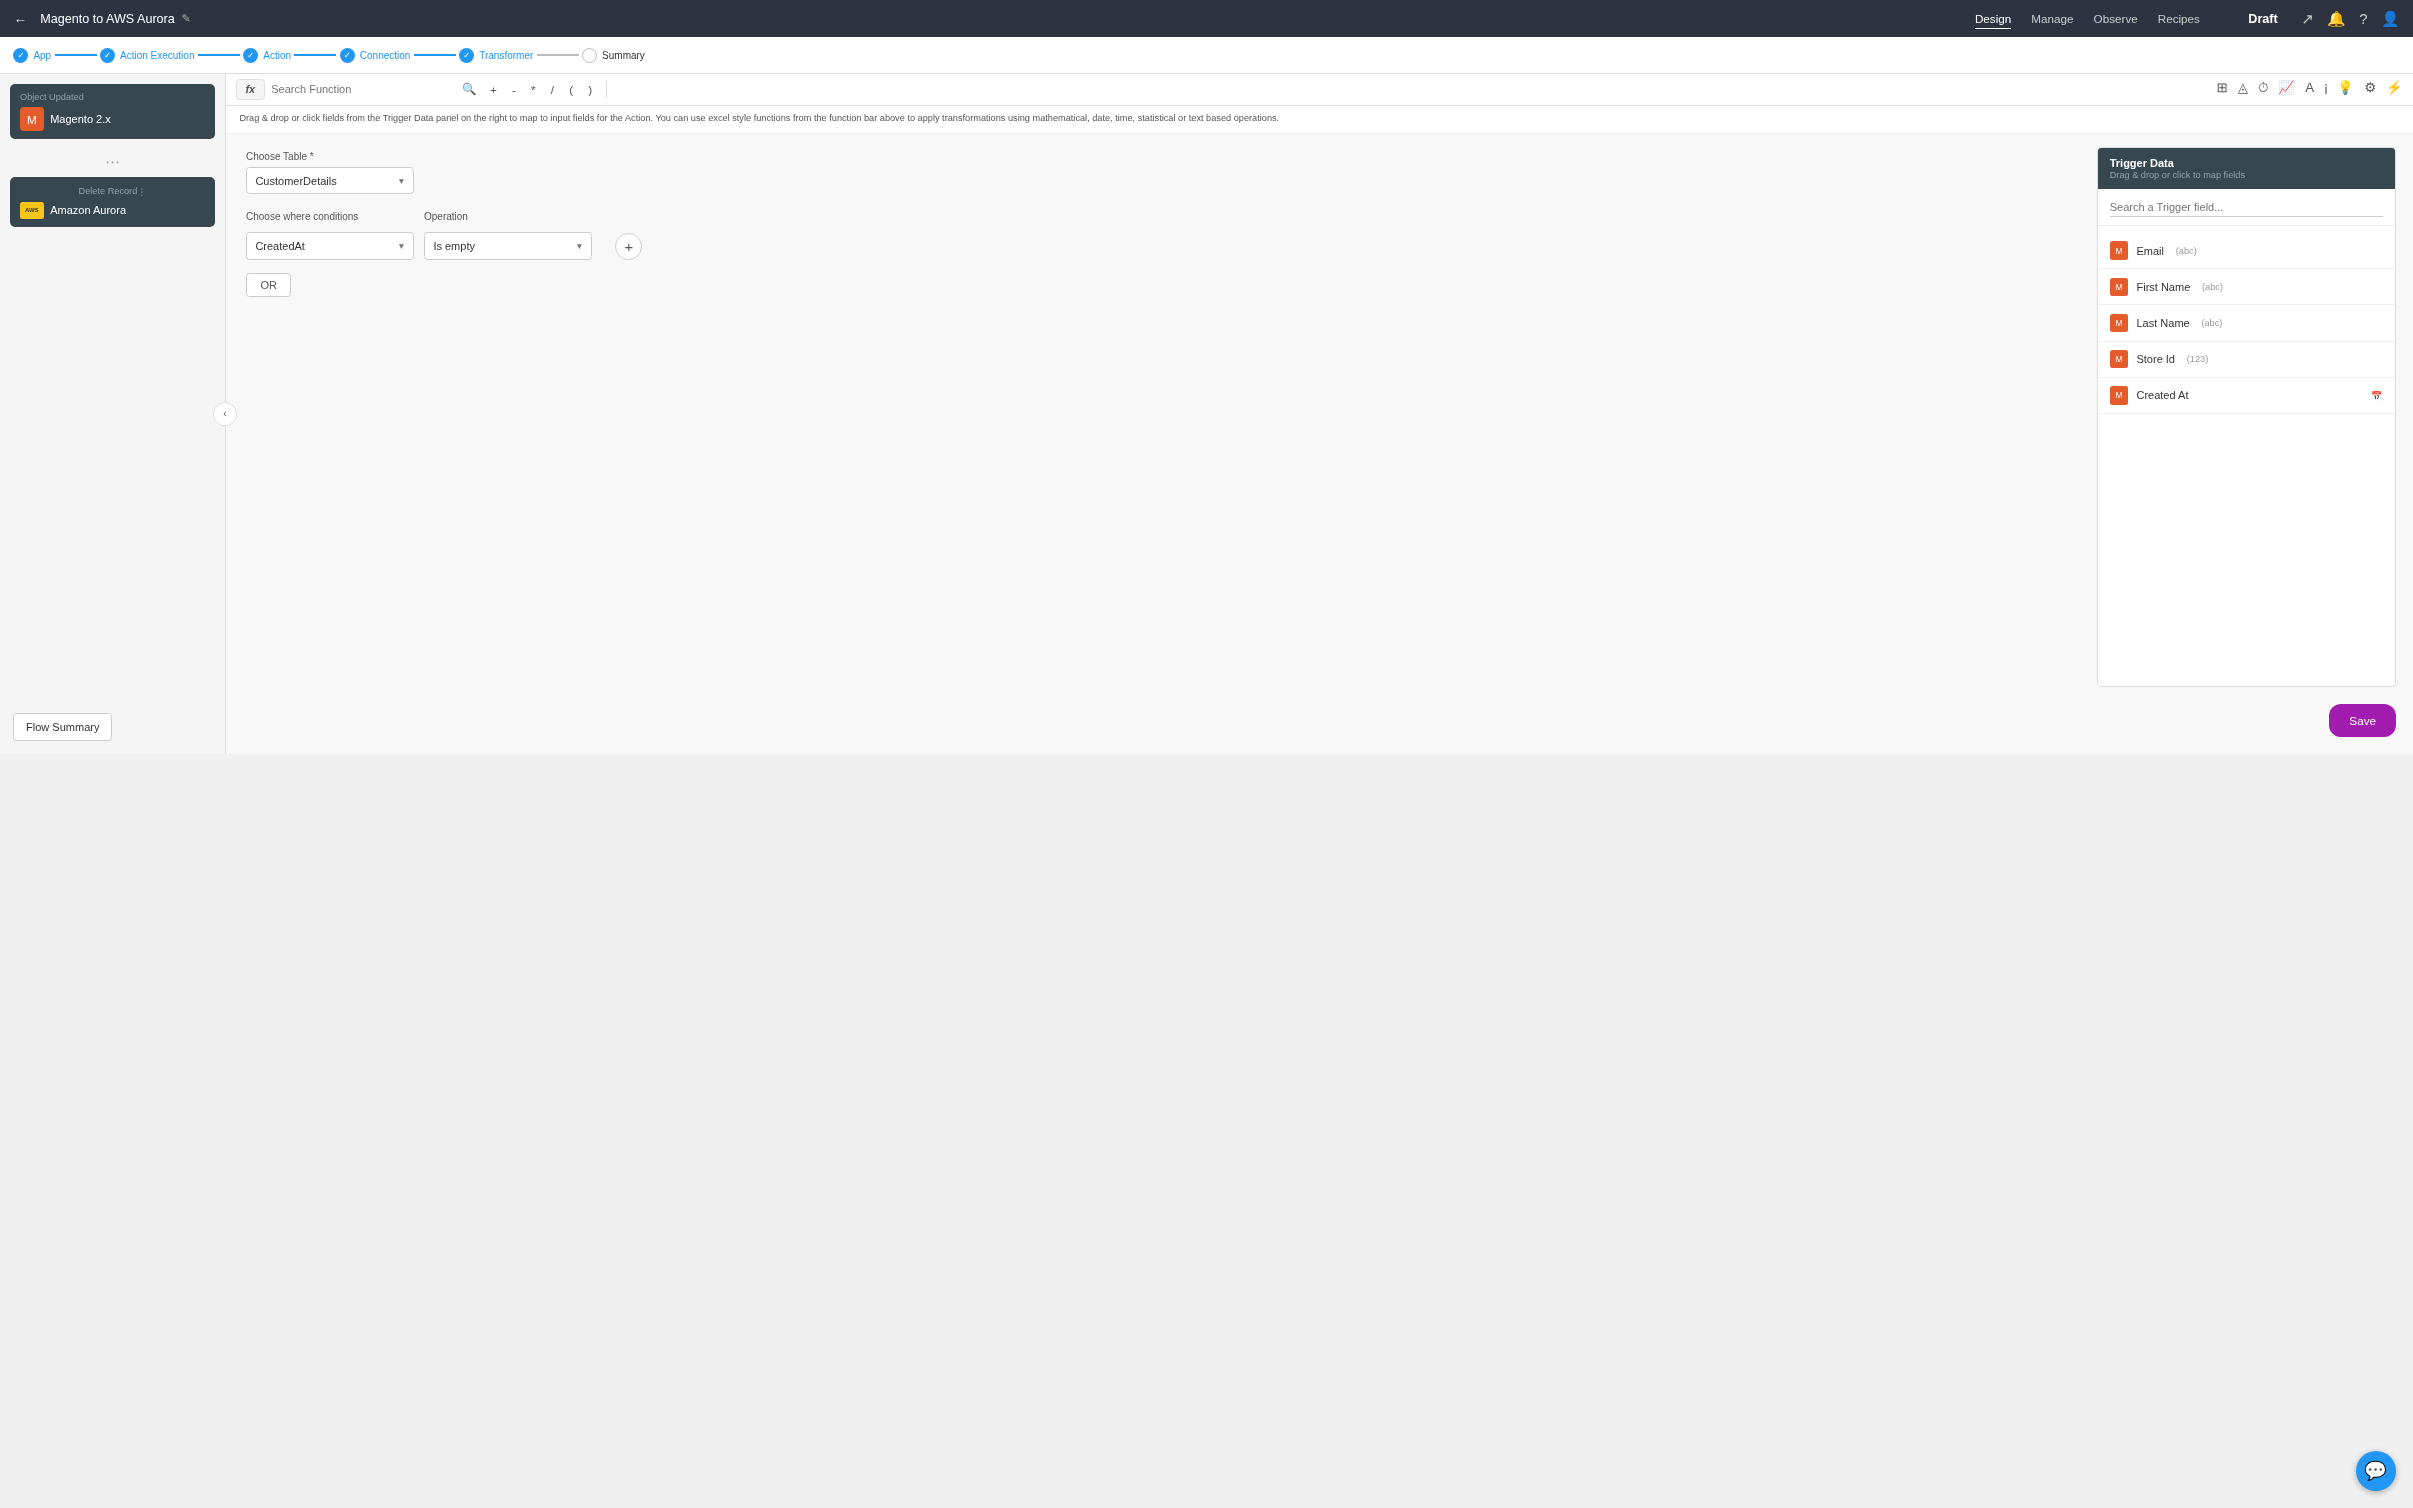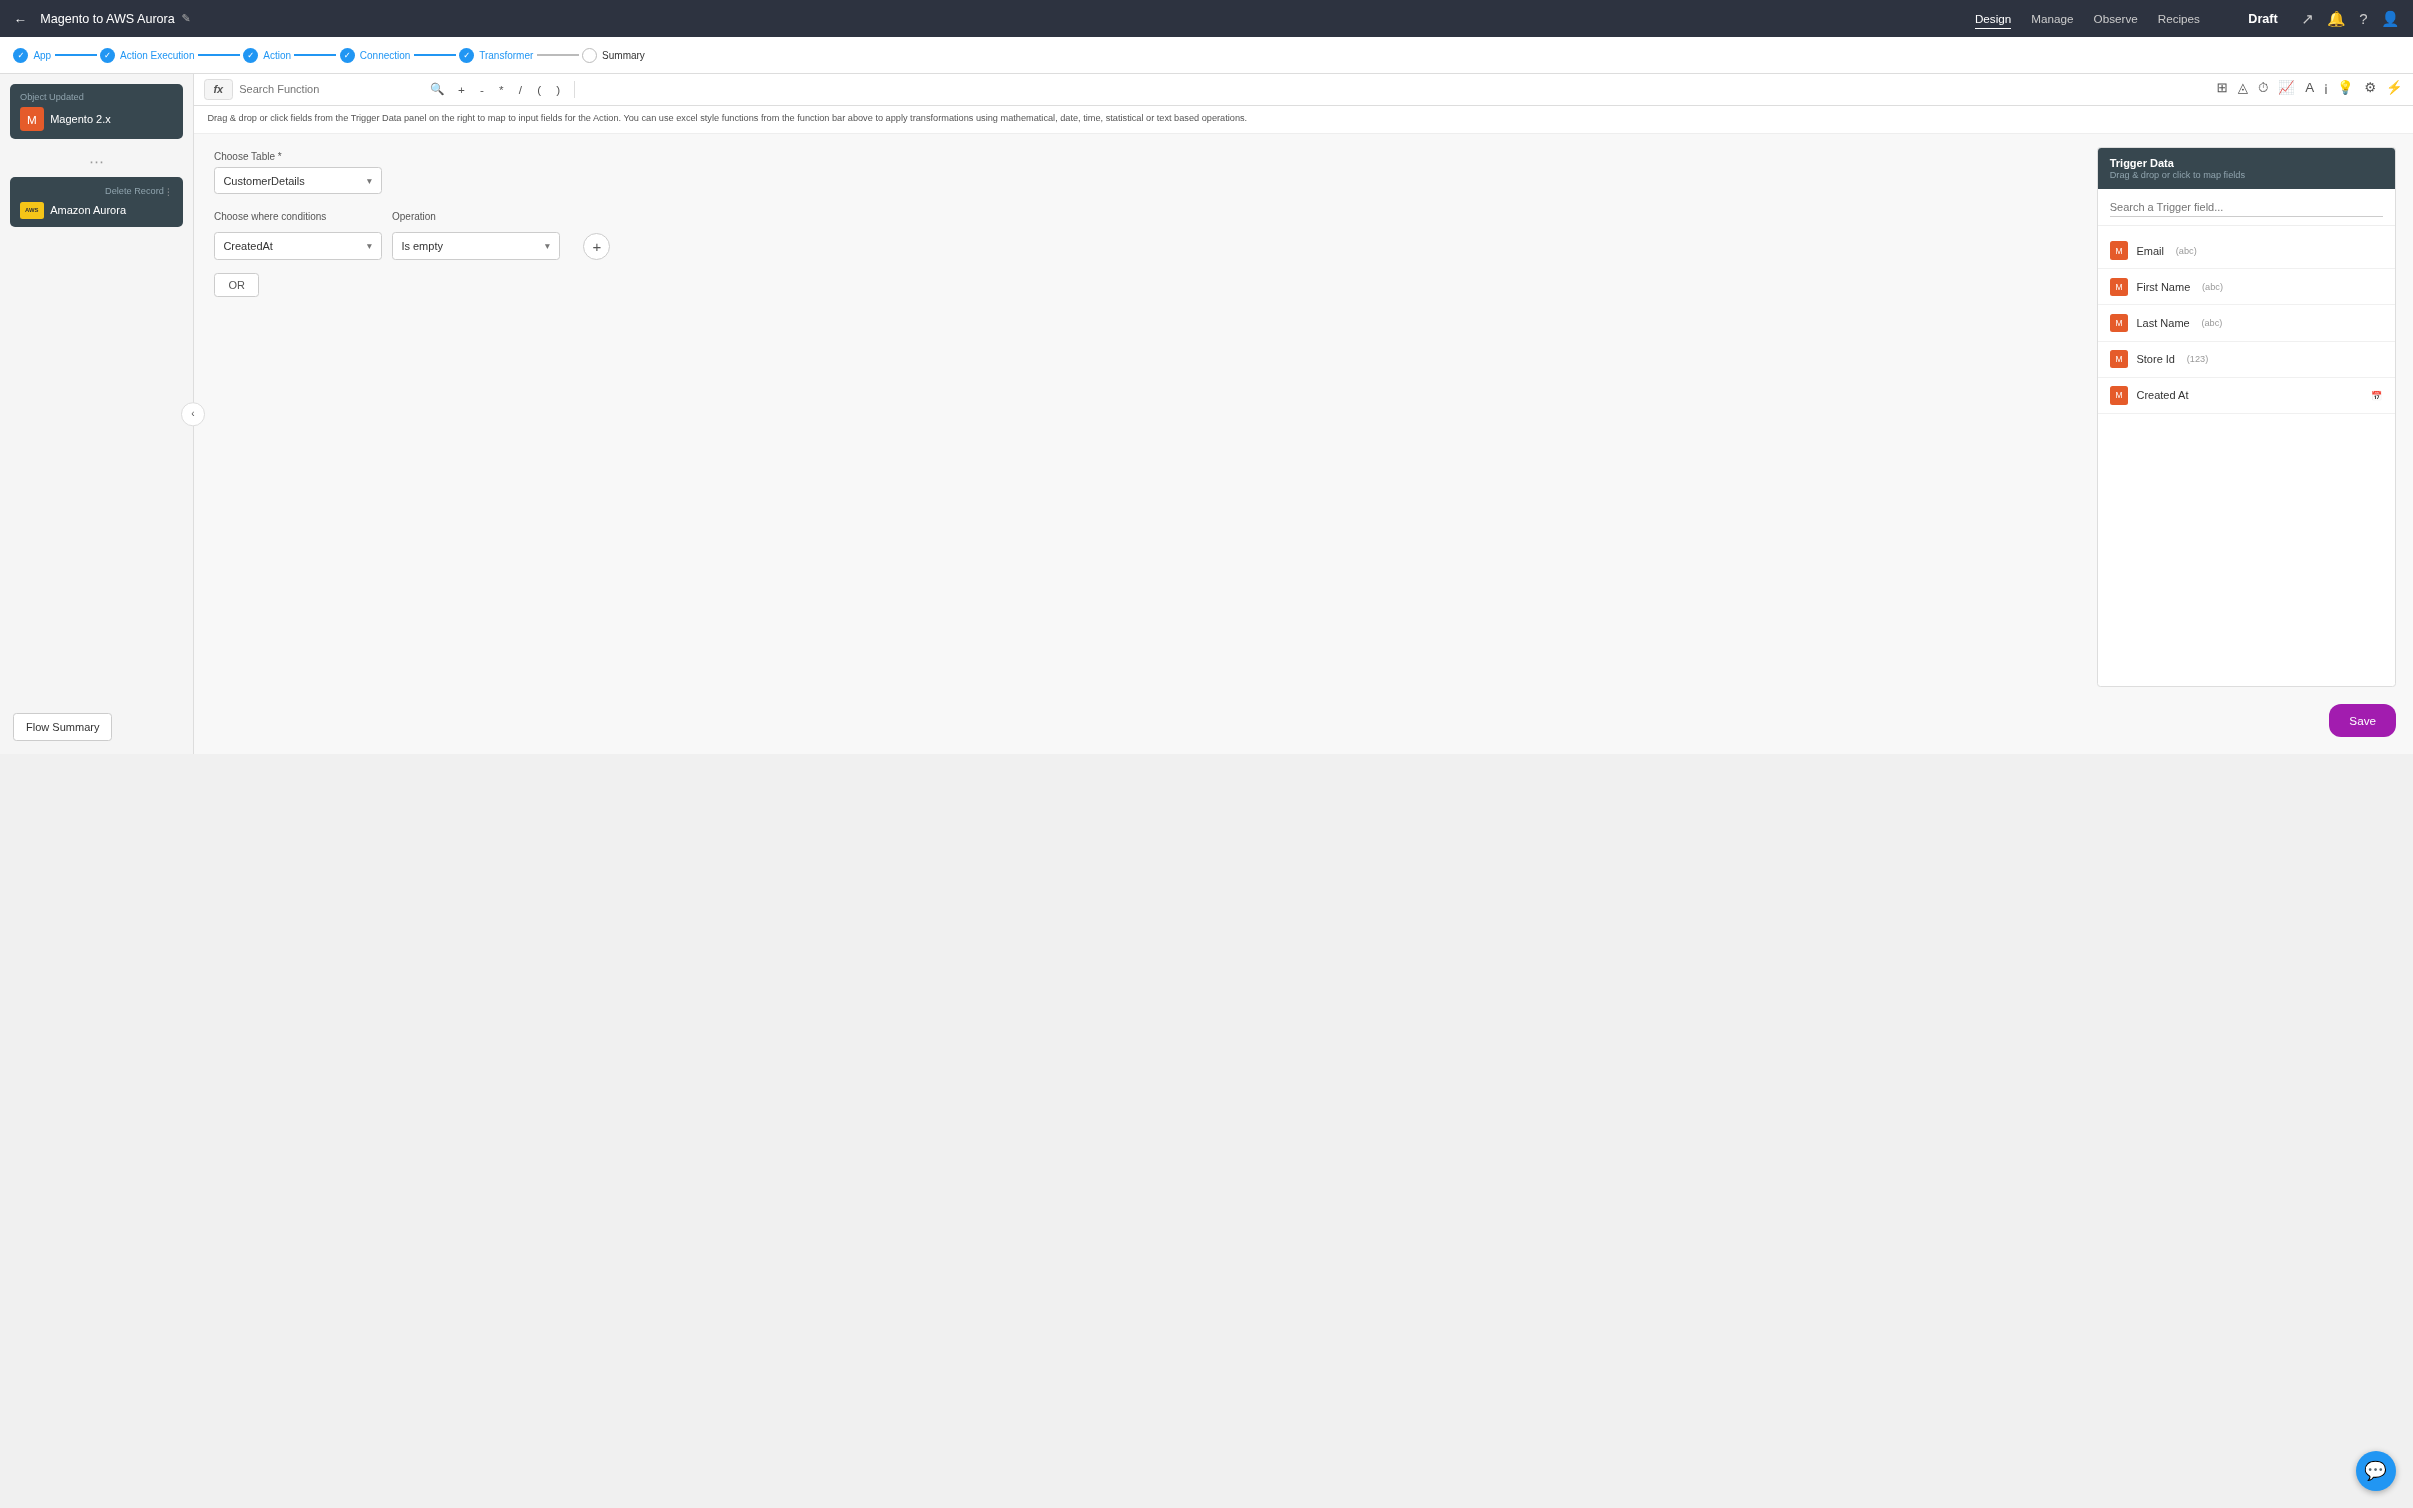--- a/index.html
+++ b/index.html
@@ -40,21 +40,21 @@
     .step-line { height: 1.7px; width: 42px; background: #2196F3; margin: 0 3.4px; }
     .step-line.inactive { background: #bbb; }
     .step-label { font-size: 10px; color: #333; font-weight: 500; }
     .step-label.active { color: #2196F3; }
 
     
     .main { display: flex; height: calc(754px - 74px); }
 
     
     .sidebar {
-      width: 194px;
+      width: 226px;
       background: #f5f5f5;
       border-right: 0.8px solid #ddd;
       padding: 10px;
       position: relative;
       flex-shrink: 0;
     }
     .trigger-block {
       background: #37474f;
       border-radius: 5px;
       padding: 8.4px 10px;
@@ -68,21 +68,21 @@
 
     .connector { text-align: center; padding: 6.7px 0; color: #999; font-size: 15px; }
 
     .action-block {
       background: #37474f;
       border-radius: 5px;
       padding: 8.4px 10px;
       color: white;
       position: relative;
     }
-    .action-label { font-size: 9.2px; color: #90a4ae; margin-bottom: 5px; display: flex; justify-content: flex-end; }
+    .action-label { font-size: 9.2px; color: #90a4ae; margin-bottom: 5px; display: flex; justify-content: center; }
     .action-three-dots { cursor: pointer; color: #aaa; }
     .action-content { display: flex; align-items: center; gap: 6.7px; }
     .aurora-icon { width: 23.5px; height: 17px; background: #f5c518; border-radius: 2.5px; display: flex; align-items: center; justify-content: center; font-size: 6.7px; color: #333; font-weight: bold; }
     .action-name { color: white; font-size: 11px; }
 
     .collapse-btn {
       position: absolute;
       right: -11.7px;
       top: 50%;
       transform: translateY(-50%);

